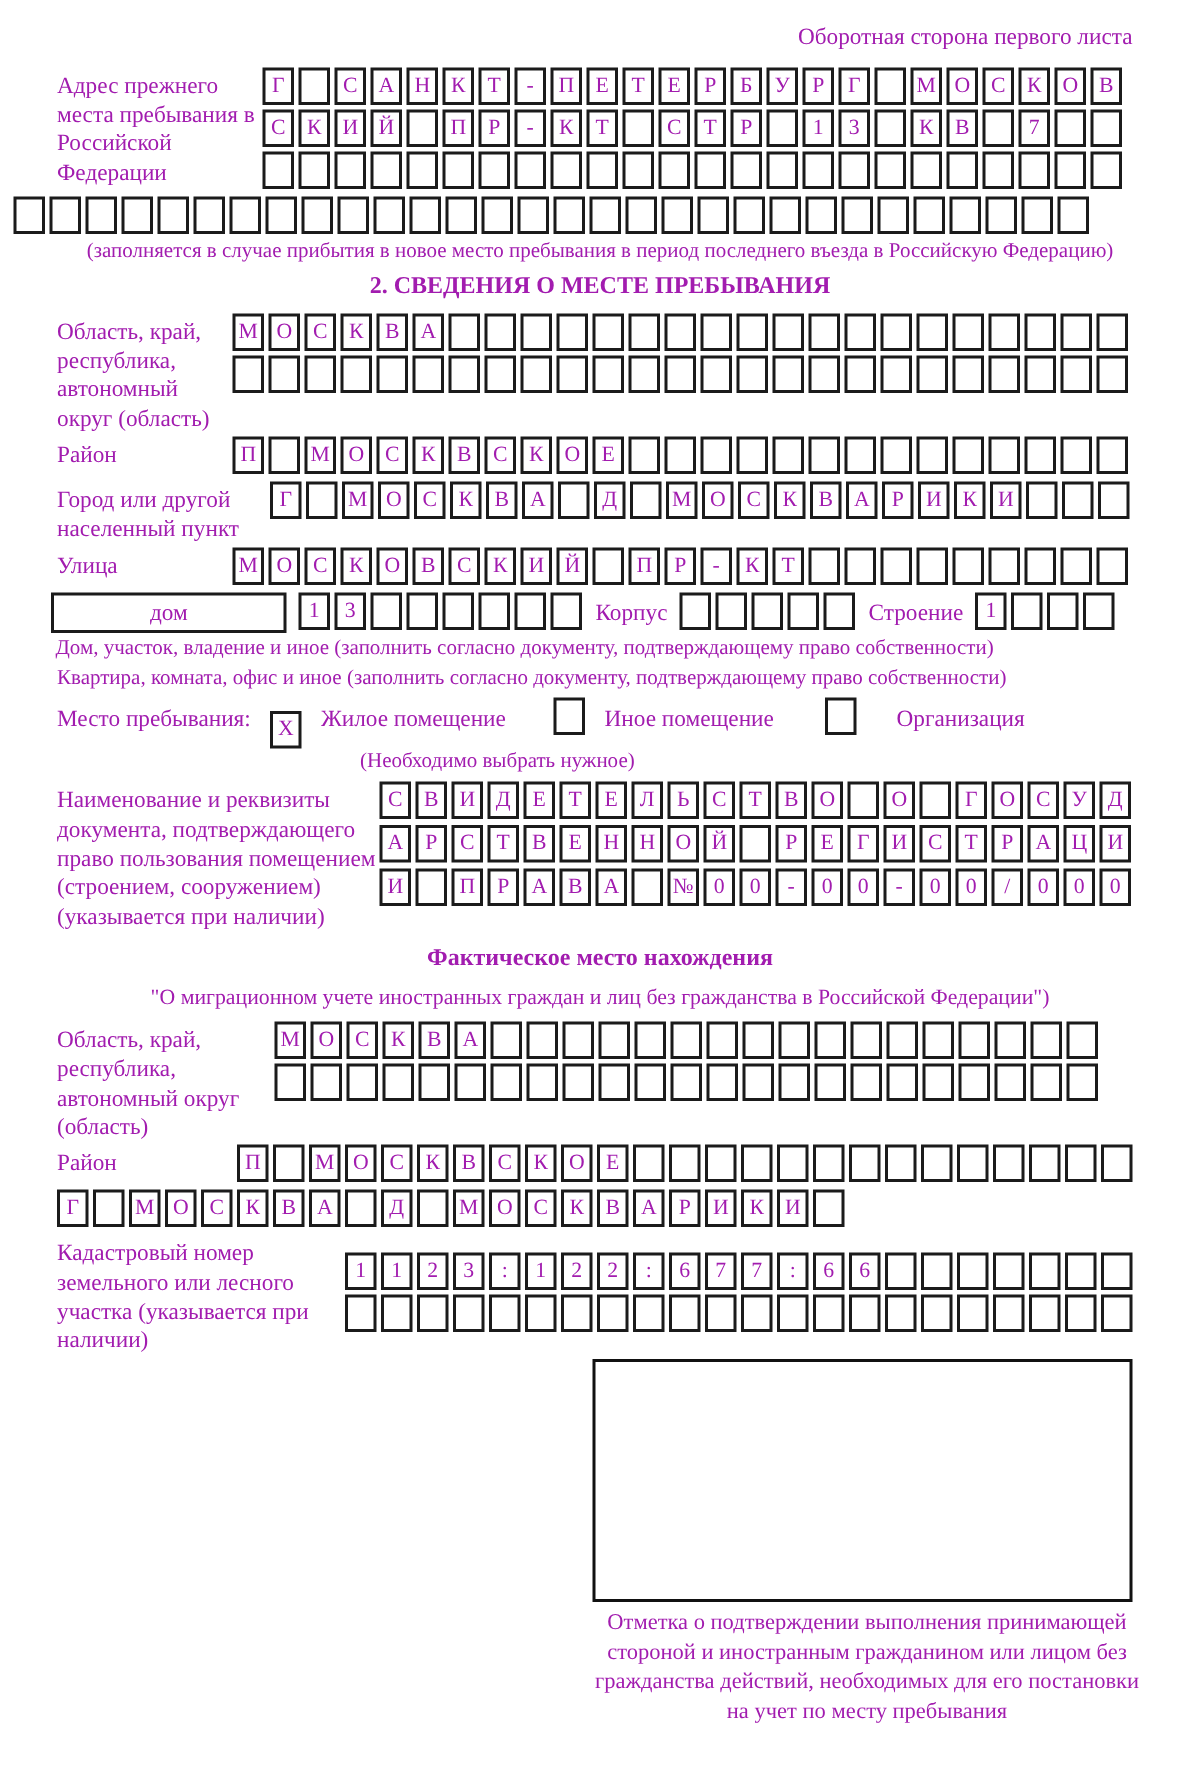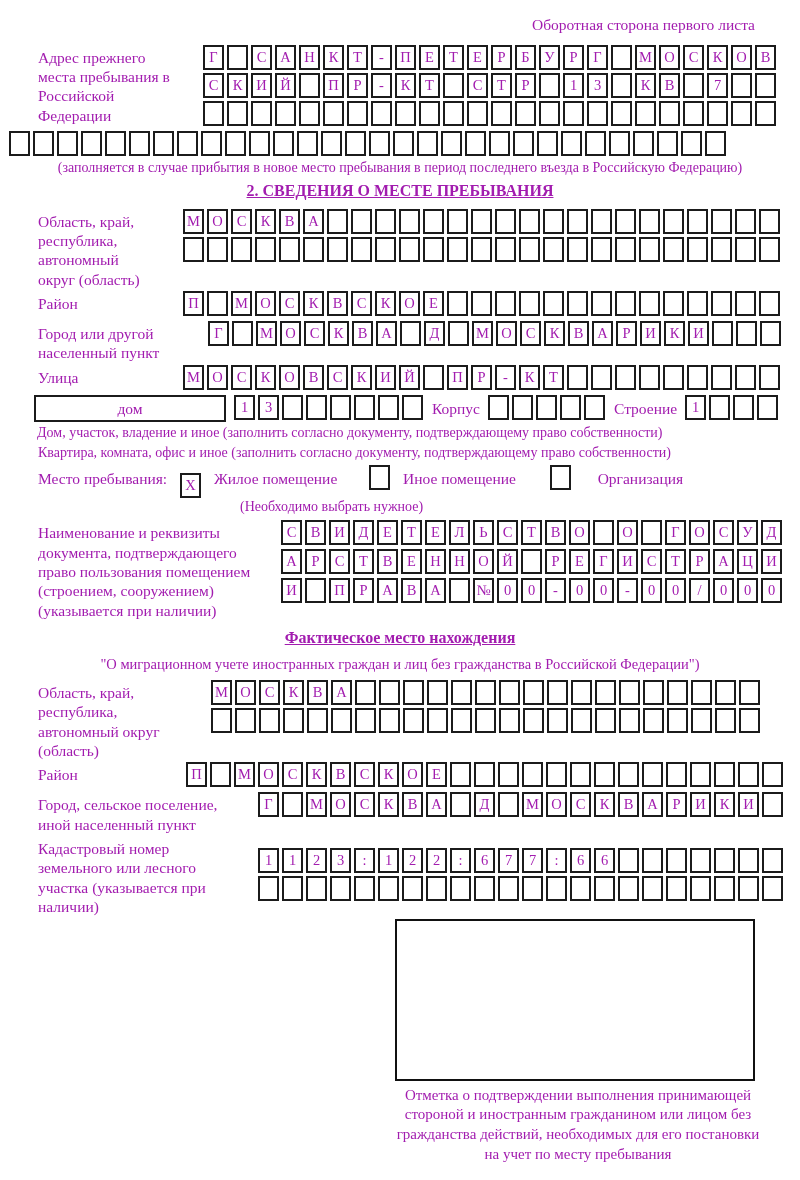--- a/index.html
+++ b/index.html
@@ -1,30 +1,30 @@
 <!DOCTYPE html>
 <html><head>
 <meta charset="utf-8">
 <style>
   html,body{margin:0;padding:0;background:#fff;}
   .page{width:800px;height:1180px;overflow:hidden;background:#fff;color:#a21caf;
         font-family:"Liberation Serif","DejaVu Serif",serif;font-size:15px;line-height:1.2;position:relative;}
   .hdr{text-align:right;padding:16px 45px 0 0;font-size:15.5px;}
-  .frow{display:flex;align-items:flex-start;padding-left:38px;margin-bottom:2px;gap:28px;}
+  .frow{display:flex;align-items:flex-start;padding-left:38px;margin-bottom:2px;}
   .flabel{flex:0 0 auto;font-size:15.5px;padding-top:3px;line-height:1.25;}
   .lw137{width:137px;} .lw117{width:117px;} .lw142{width:142px;} .lw215{width:215px;}
   .lw145{width:145px;} .lw120{width:120px;} .lw192{width:192px;}
   .fcells{flex:0 0 auto;}
   .cellrow{white-space:nowrap;height:25px;margin-bottom:3px;}
   .cell{display:inline-block;box-sizing:border-box;width:21px;height:25px;border:2px solid #1b1b1b;
         margin-right:3px;text-align:center;font-size:14.5px;line-height:20px;vertical-align:top;}
   .fullrow{padding-left:9px;margin-top:1px;height:26px;}
   .note{font-size:14px;margin:1px 0 3px;}
   .center{text-align:center;}
-  .sect-title{text-align:center;font-weight:bold;font-size:16px;margin:5px 0 8px;text-decoration:underline;}
+  .sect-title{text-align:center;font-weight:bold;font-size:16px;margin:5px 0 8px;}
   .domrow{padding-left:34px;margin:2px 0 2px;white-space:nowrap;}
   .widebox{box-sizing:border-box;height:27px;border:2px solid #1b1b1b;text-align:center;font-size:15.5px;
            line-height:23px;display:inline-block;vertical-align:top;margin-right:8px;}
   .inl-label{font-size:15.5px;margin:0 8px 0 6px;line-height:27px;display:inline-block;vertical-align:top;}
   .stayrow{padding-left:38px;margin-top:4px;font-size:15.5px;}
   .cb{margin:0 9px;vertical-align:-6px;}
   .subnote{font-size:14px;padding-left:240px;margin:1px 0 4px;}
   .padtop{padding-top:12px;}
   .stamp-box{margin-left:395px;width:360px;height:162px;border:2px solid #111;margin-top:2px;box-sizing:border-box;}
   .stamp-caption{margin-left:388px;width:380px;text-align:center;font-size:15px;margin-top:5px;line-height:1.32;}
@@ -73,21 +73,21 @@
   </div>
 
   <div class="frow">
     <div class="flabel lw117">Улица</div>
     <div class="fcells">
       <div class="cellrow"><span class="cell">М</span><span class="cell">О</span><span class="cell">С</span><span class="cell">К</span><span class="cell">О</span><span class="cell">В</span><span class="cell">С</span><span class="cell">К</span><span class="cell">И</span><span class="cell">Й</span><span class="cell"></span><span class="cell">П</span><span class="cell">Р</span><span class="cell">-</span><span class="cell">К</span><span class="cell">Т</span><span class="cell"></span><span class="cell"></span><span class="cell"></span><span class="cell"></span><span class="cell"></span><span class="cell"></span><span class="cell"></span><span class="cell"></span><span class="cell"></span></div>
     </div>
   </div>
 
   <div class="domrow">
-    <div class="widebox" style="width:192px">
+    <div class="widebox" style="width:157px">
       <span>дом</span>
     </div><div class="cellrow" style="display:inline-block"><span class="cell">1</span><span class="cell">3</span><span class="cell"></span><span class="cell"></span><span class="cell"></span><span class="cell"></span><span class="cell"></span><span class="cell"></span></div><span class="inl-label">Корпус</span><div class="cellrow" style="display:inline-block"><span class="cell"></span><span class="cell"></span><span class="cell"></span><span class="cell"></span><span class="cell"></span></div><span class="inl-label">Строение</span><div class="cellrow" style="display:inline-block"><span class="cell">1</span><span class="cell"></span><span class="cell"></span><span class="cell"></span></div>
   </div>
   <div class="note" style="padding-left:37px">Дом, участок, владение и иное (заполнить согласно документу, подтверждающему право собственности)</div>
 
   <div class="note" style="padding-left:38px">Квартира, комната, офис и иное (заполнить согласно документу, подтверждающему право собственности)</div>
 
   <div class="stayrow">
     <span>Место пребывания:</span>
     <span class="cell cb">X</span>
@@ -122,21 +122,20 @@
   </div>
 
   <div class="frow">
     <div class="flabel lw120">Район</div>
     <div class="fcells">
       <div class="cellrow"><span class="cell">П</span><span class="cell"></span><span class="cell">М</span><span class="cell">О</span><span class="cell">С</span><span class="cell">К</span><span class="cell">В</span><span class="cell">С</span><span class="cell">К</span><span class="cell">О</span><span class="cell">Е</span><span class="cell"></span><span class="cell"></span><span class="cell"></span><span class="cell"></span><span class="cell"></span><span class="cell"></span><span class="cell"></span><span class="cell"></span><span class="cell"></span><span class="cell"></span><span class="cell"></span><span class="cell"></span><span class="cell"></span><span class="cell"></span></div>
     </div>
   </div>
 
   <div class="frow">
-    <div class="flabel lw192">Город, сельское поселение, иной населенный пункт</div>
     <div class="fcells">
       <div class="cellrow"><span class="cell">Г</span><span class="cell"></span><span class="cell">М</span><span class="cell">О</span><span class="cell">С</span><span class="cell">К</span><span class="cell">В</span><span class="cell">А</span><span class="cell"></span><span class="cell">Д</span><span class="cell"></span><span class="cell">М</span><span class="cell">О</span><span class="cell">С</span><span class="cell">К</span><span class="cell">В</span><span class="cell">А</span><span class="cell">Р</span><span class="cell">И</span><span class="cell">К</span><span class="cell">И</span><span class="cell"></span></div>
     </div>
   </div>
 
   <div class="frow">
     <div class="flabel lw192">Кадастровый номер земельного или лесного участка (указывается при наличии)</div>
     <div class="fcells padtop">
       <div class="cellrow"><span class="cell">1</span><span class="cell">1</span><span class="cell">2</span><span class="cell">3</span><span class="cell">:</span><span class="cell">1</span><span class="cell">2</span><span class="cell">2</span><span class="cell">:</span><span class="cell">6</span><span class="cell">7</span><span class="cell">7</span><span class="cell">:</span><span class="cell">6</span><span class="cell">6</span><span class="cell"></span><span class="cell"></span><span class="cell"></span><span class="cell"></span><span class="cell"></span><span class="cell"></span><span class="cell"></span></div>
       <div class="cellrow"><span class="cell"></span><span class="cell"></span><span class="cell"></span><span class="cell"></span><span class="cell"></span><span class="cell"></span><span class="cell"></span><span class="cell"></span><span class="cell"></span><span class="cell"></span><span class="cell"></span><span class="cell"></span><span class="cell"></span><span class="cell"></span><span class="cell"></span><span class="cell"></span><span class="cell"></span><span class="cell"></span><span class="cell"></span><span class="cell"></span><span class="cell"></span><span class="cell"></span></div>

